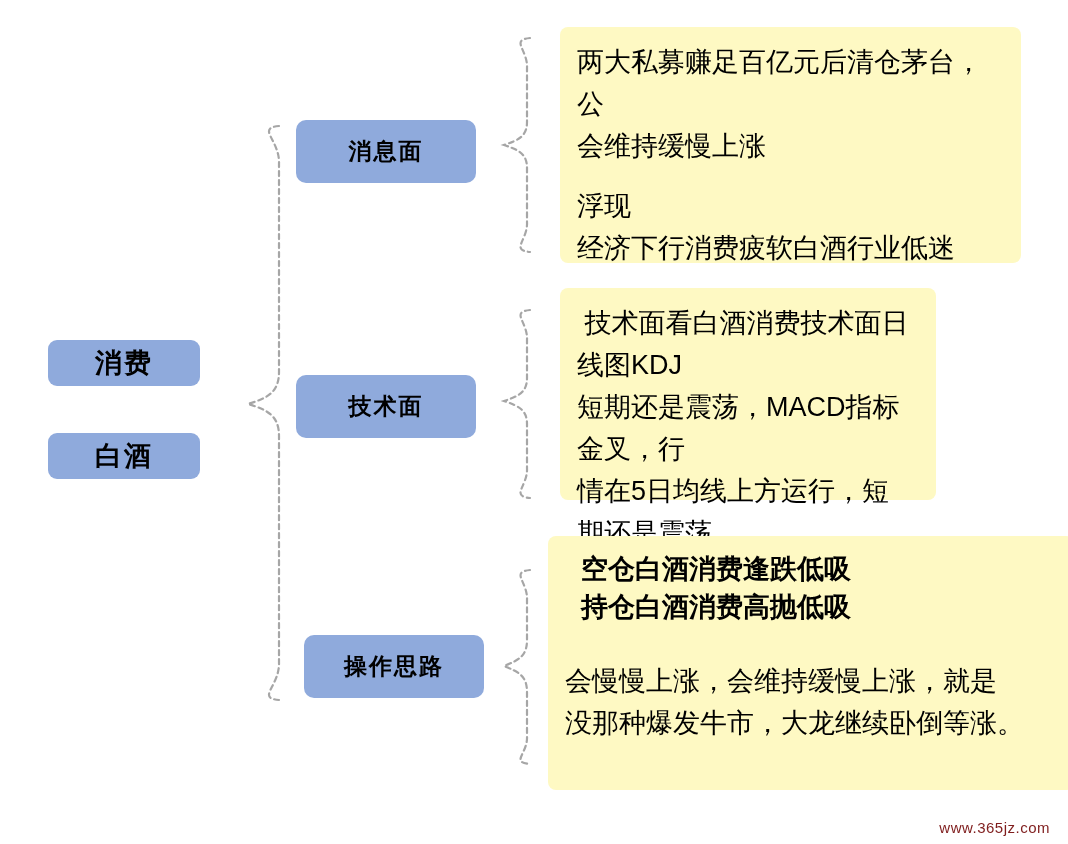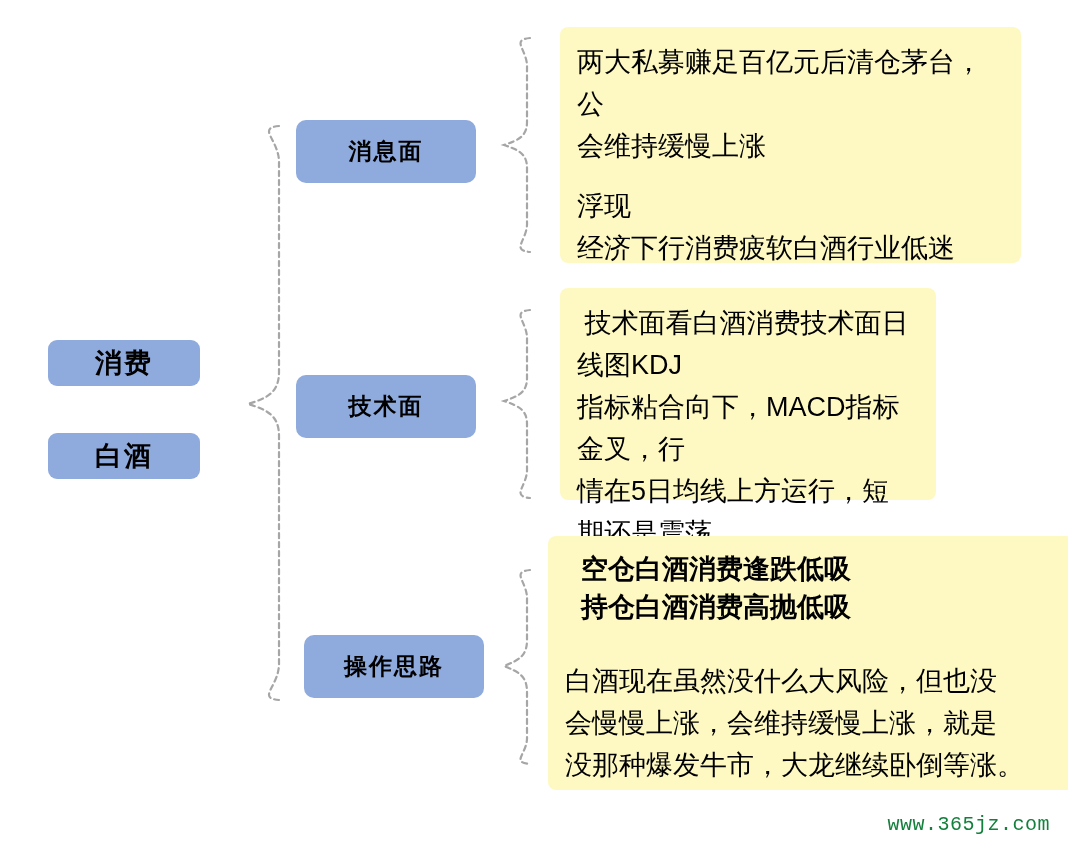--- a/index.html
+++ b/index.html
@@ -103,23 +103,23 @@
     stroke-width: 2.2;
     stroke-dasharray: 5 4;
     stroke-linecap: round;
   }
 
   
   #watermark {
     position: absolute;
     right: 18px;
     bottom: 8px;
-    font-family: Liberation Mono, monospace;
-    font-size: 20px;
-    color: #15803d;
+    font-family: Liberation Sans, sans-serif;
+    font-size: 15px;
+    color: #7f1d1d;
     letter-spacing: 0.5px;
     font-style: normal;
   }
 </style>
 </head>
 <body>
 
 <div id="canvas">
 
   <svg id="braces" viewBox="0 0 1068 844" xmlns="http://www.w3.org/2000/svg">
@@ -177,29 +177,28 @@
   <div class="panel" id="panel-0">
     <div class="panel-line">两大私募赚足百亿元后清仓茅台，公</div>
     <div class="panel-line">会维持缓慢上涨</div>
     <div class="panel-line spacer"></div>
     <div class="panel-line">浮现</div>
     <div class="panel-line">经济下行消费疲软白酒行业低迷</div>
   </div>
 
   <div class="panel" id="panel-1">
     <div class="panel-line"> 技术面看白酒消费技术面日线图KDJ</div>
-    <div class="panel-line">指标粘合向下，MACD指标金叉，行</div>
+    <div class="panel-line">短期还是震荡，MACD指标金叉，行</div>
     <div class="panel-line">情在5日均线上方运行，短期还是震荡</div>
     <div class="panel-line">行情，会慢慢上涨，</div>
   </div>
 
   <div class="panel" id="panel-2">
     <div class="panel-line bold">空仓白酒消费逢跌低吸</div>
     <div class="panel-line bold">持仓白酒消费高抛低吸</div>
     <div class="panel-line spacer-lg"></div>
-    <div class="panel-line">白酒现在虽然没什么大风险，但也没</div>
     <div class="panel-line">会慢慢上涨，会维持缓慢上涨，就是</div>
     <div class="panel-line">没那种爆发牛市，大龙继续卧倒等涨。</div>
   </div>
 
   <div id="watermark">www.365jz.com</div>
 
 </div>
 
 </body></html>

